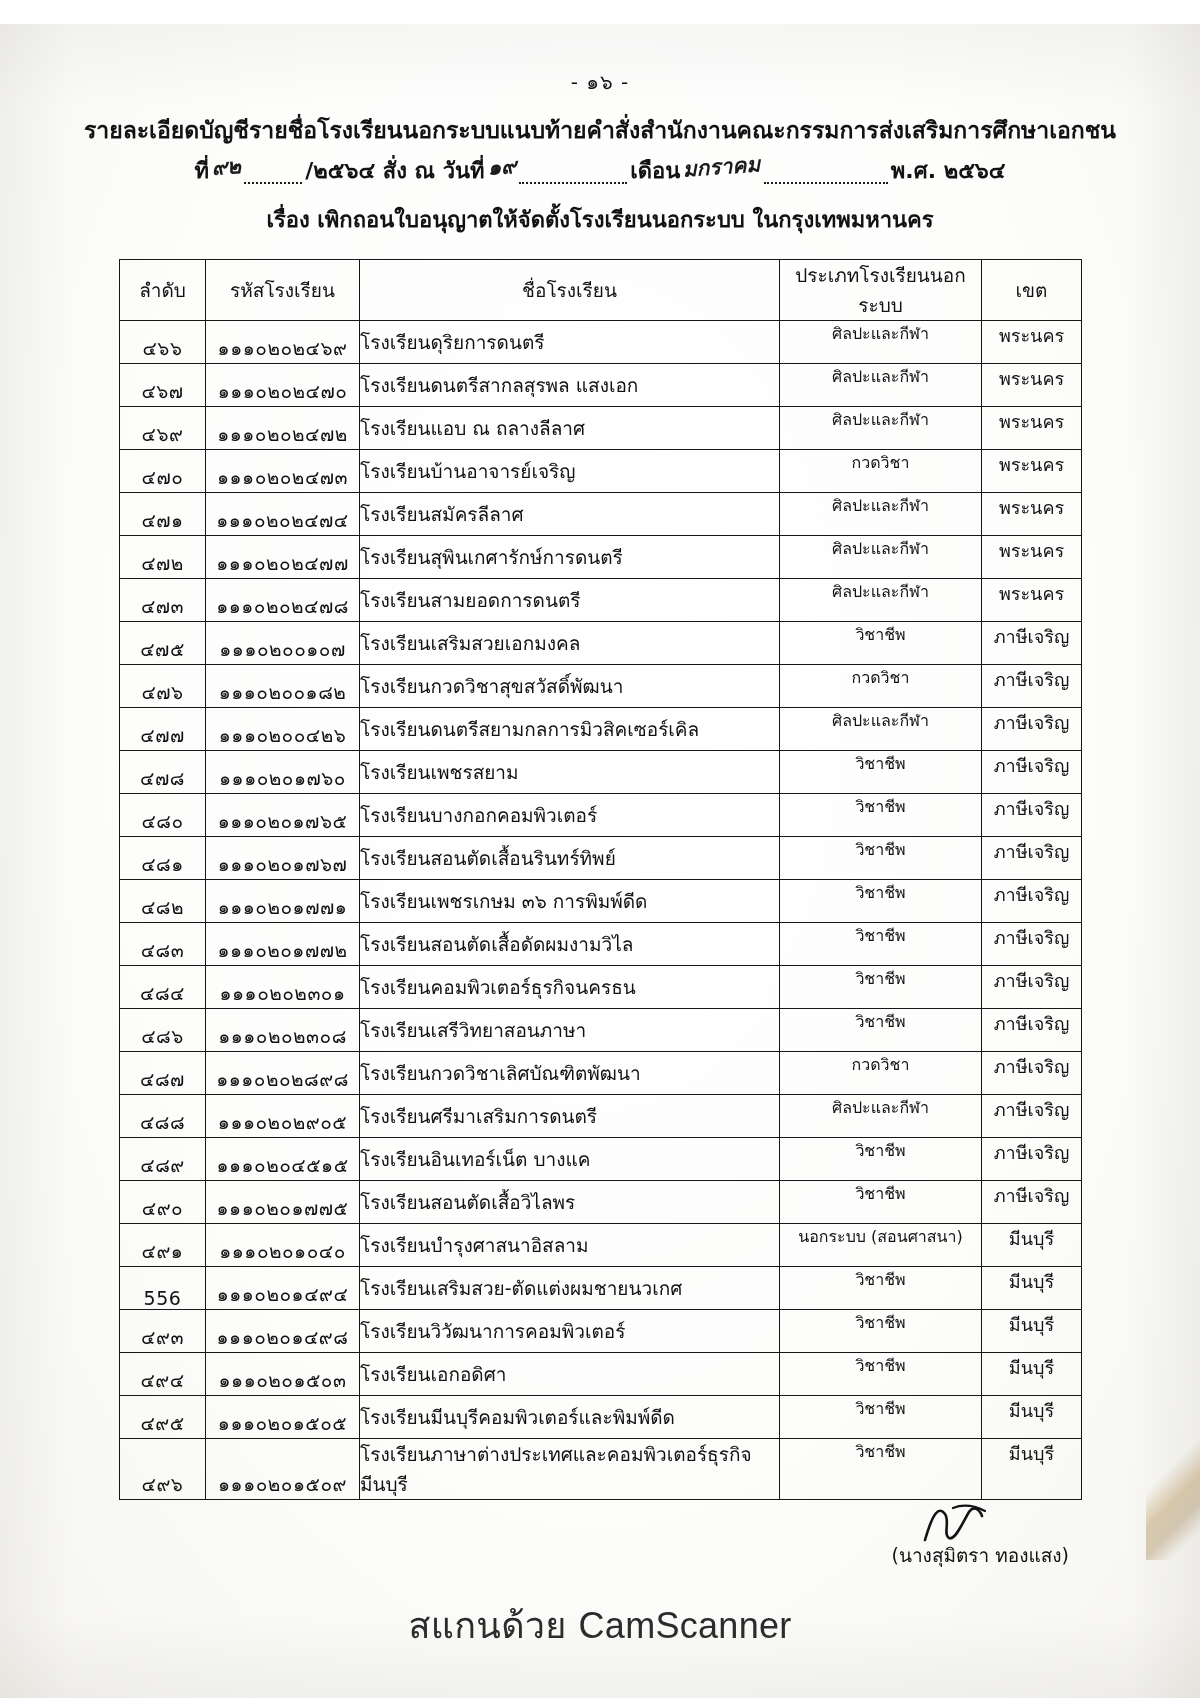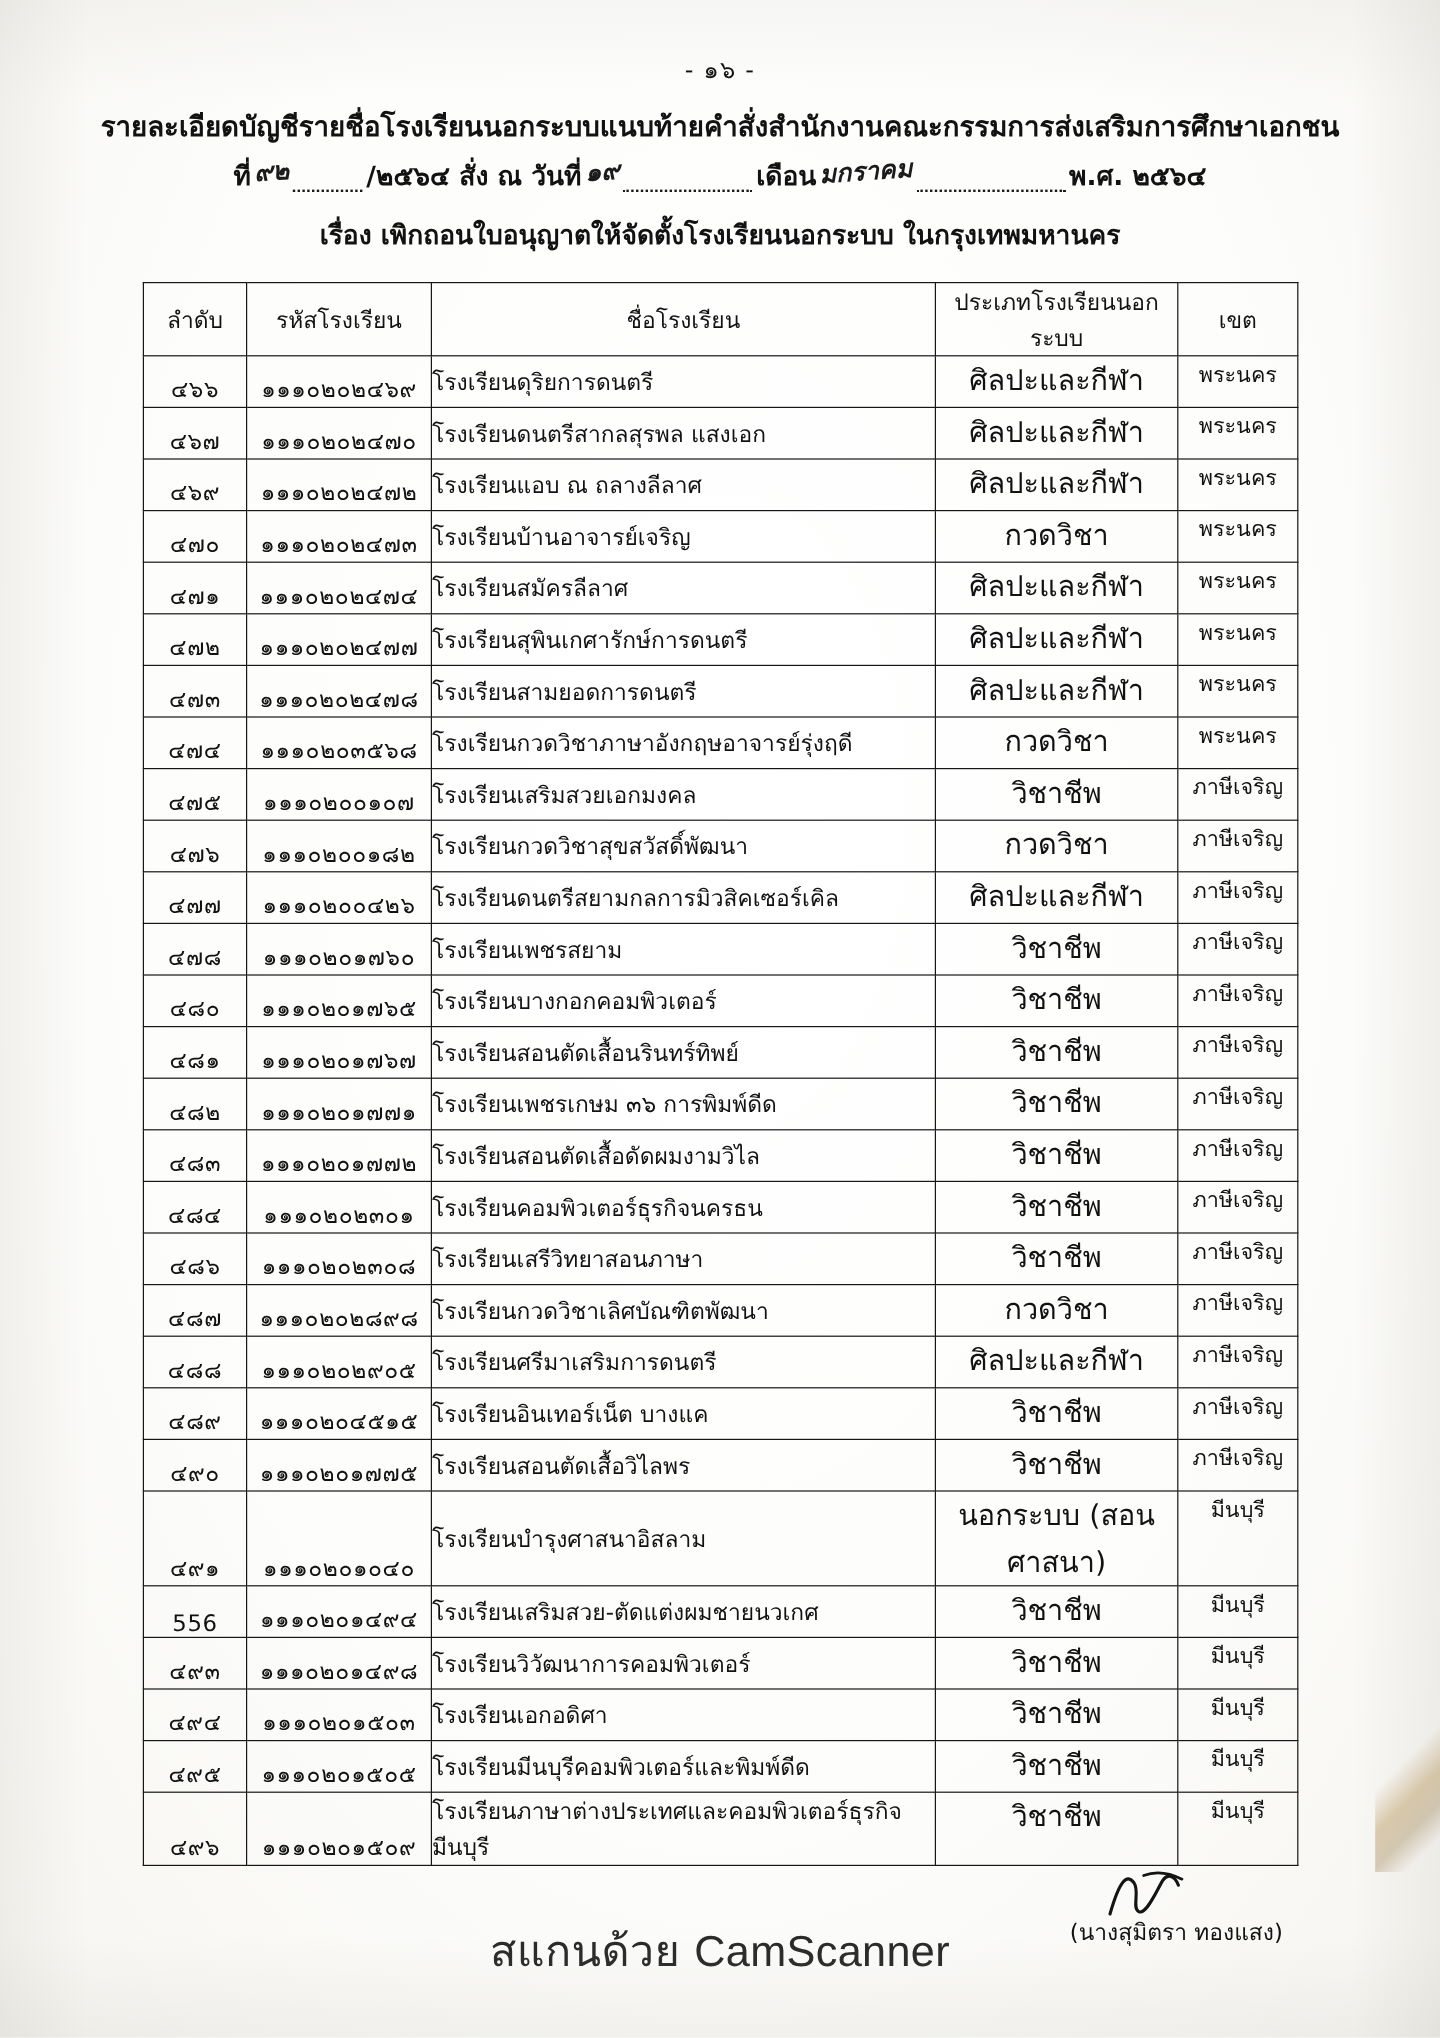--- a/index.html
+++ b/index.html
@@ -16,20 +16,21 @@
     color: #121212;
     overflow: hidden;
   }
 
   
   #page {
     position: absolute;
     inset: 0;
     background:
       radial-gradient(ellipse at 50% 40%, #ffffff 0%, #fdfdfc 55%, #f6f5f1 100%);
+    margin-top: 24px;
   }
 
   
   #page::after {
     content: "";
     position: absolute;
     inset: 0;
     pointer-events: none;
     background:
       linear-gradient(to right, rgba(160,155,145,0.10), rgba(0,0,0,0) 6%, rgba(0,0,0,0) 94%, rgba(160,155,145,0.12)),
@@ -140,21 +141,21 @@
     padding-bottom: 3px;
   }
   td.name {
     text-align: left;
     padding-left: 9px;
     font-size: 19px;
     vertical-align: middle;
   }
   td.type {
     text-align: center;
-    font-size: 24px;
+    font-size: 16px;
     vertical-align: top;
     padding-top: 2px;
   }
   td.zone {
     text-align: center;
     font-size: 18px;
     vertical-align: top;
     padding-top: 4px;
   }
 
@@ -294,27 +295,20 @@
               <td class="zone">พระนคร</td>
             </tr>
             <tr>
               <td class="seq">๔๗๓</td>
               <td class="code">๑๑๑๐๒๐๒๔๗๘</td>
               <td class="name">โรงเรียนสามยอดการดนตรี</td>
               <td class="type">ศิลปะและกีฬา</td>
               <td class="zone">พระนคร</td>
             </tr>
             <tr>
-              <td class="seq">๔๗๔</td>
-              <td class="code">๑๑๑๐๒๐๓๕๖๘</td>
-              <td class="name">โรงเรียนกวดวิชาภาษาอังกฤษอาจารย์รุ่งฤดี</td>
-              <td class="type">กวดวิชา</td>
-              <td class="zone">พระนคร</td>
-            </tr>
-            <tr>
               <td class="seq">๔๗๕</td>
               <td class="code">๑๑๑๐๒๐๐๑๐๗</td>
               <td class="name">โรงเรียนเสริมสวยเอกมงคล</td>
               <td class="type">วิชาชีพ</td>
               <td class="zone">ภาษีเจริญ</td>
             </tr>
             <tr>
               <td class="seq">๔๗๖</td>
               <td class="code">๑๑๑๐๒๐๐๑๘๒</td>
               <td class="name">โรงเรียนกวดวิชาสุขสวัสดิ์พัฒนา</td>

